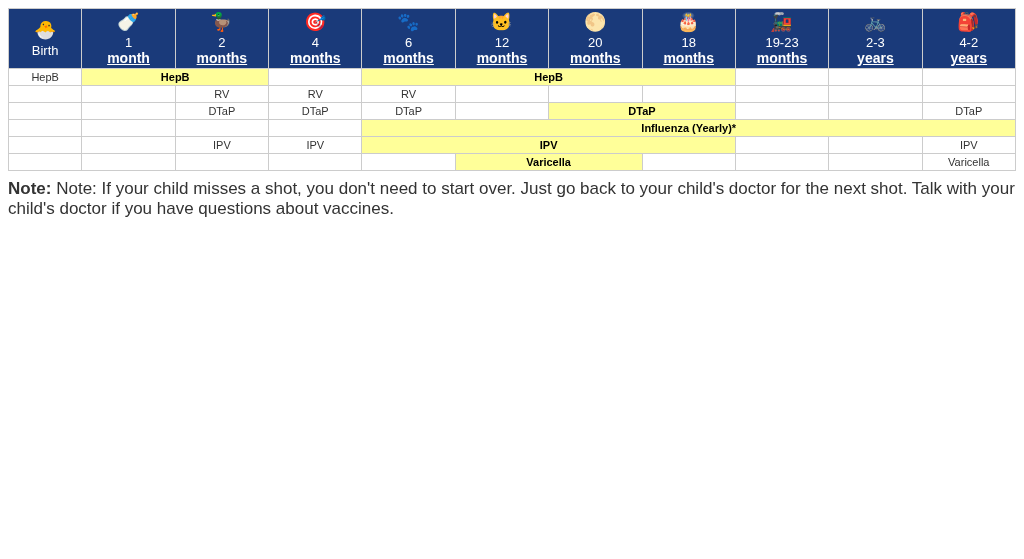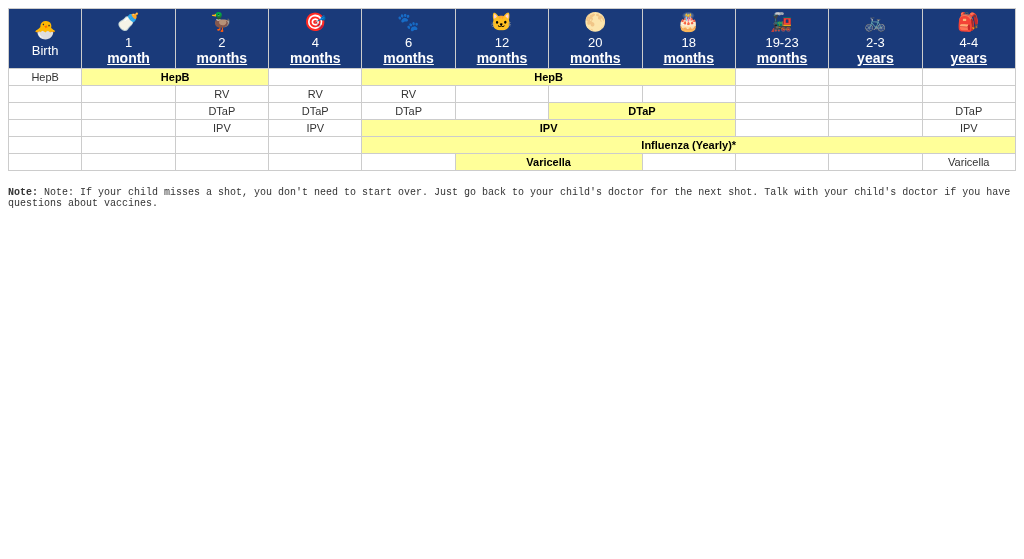--- a/index.html
+++ b/index.html
@@ -48,24 +48,23 @@
       font-size: 11px;
     }
     .white-cell {
       background-color: #fff;
     }
     .vaccine-label {
       font-size: 11px;
       color: #333;
     }
     .note {
-      margin-top: 16px;
-      font-size: 10px;
+      margin-top: 8px;
+      font-size: 17px;
       color: #333;
-      font-family: Liberation Mono, monospace;
     }
     .note strong {
       font-weight: bold;
     }
     .header-birth {
       background-color: #1a3a7a;
       color: #fff;
       font-weight: bold;
       font-size: 13px;
       min-width: 55px;
@@ -121,21 +120,21 @@
         <span class="age-label">19-23</span><br>
         <span class="age-unit">months</span>
       </th>
       <th class="header-cell">
         <span class="icon">🚲</span>
         <span class="age-label">2-3</span><br>
         <span class="age-unit">years</span>
       </th>
       <th class="header-cell">
         <span class="icon">🎒</span>
-        <span class="age-label">4-4</span><br>
+        <span class="age-label">4-2</span><br>
         <span class="age-unit">years</span>
       </th>
     </tr>
   </thead>
   <tbody>
 
     <tr>
       <td class="white-cell vaccine-label">HepB</td>
       <td class="yellow-cell" colspan="2">HepB</td>
       <td class="white-cell"></td>
@@ -170,34 +169,34 @@
       <td class="white-cell"></td>
       <td class="white-cell"></td>
       <td class="white-cell vaccine-label">DTaP</td>
     </tr>
 
 
 
     <tr>
       <td class="white-cell"></td>
       <td class="white-cell"></td>
+      <td class="white-cell"></td>
+      <td class="white-cell"></td>
+      <td class="yellow-cell" colspan="7">Influenza (Yearly)*</td>
+    </tr>
+
+    <tr>
+      <td class="white-cell"></td>
+      <td class="white-cell"></td>
       <td class="white-cell vaccine-label">IPV</td>
       <td class="white-cell vaccine-label">IPV</td>
       <td class="yellow-cell" colspan="4">IPV</td>
       <td class="white-cell"></td>
       <td class="white-cell"></td>
       <td class="white-cell vaccine-label">IPV</td>
-    </tr>
-
-    <tr>
-      <td class="white-cell"></td>
-      <td class="white-cell"></td>
-      <td class="white-cell"></td>
-      <td class="white-cell"></td>
-      <td class="yellow-cell" colspan="7">Influenza (Yearly)*</td>
     </tr>
 
 
     <tr>
       <td class="white-cell"></td>
       <td class="white-cell"></td>
       <td class="white-cell"></td>
       <td class="white-cell"></td>
       <td class="white-cell"></td>
       <td class="yellow-cell" colspan="2">Varicella</td>

